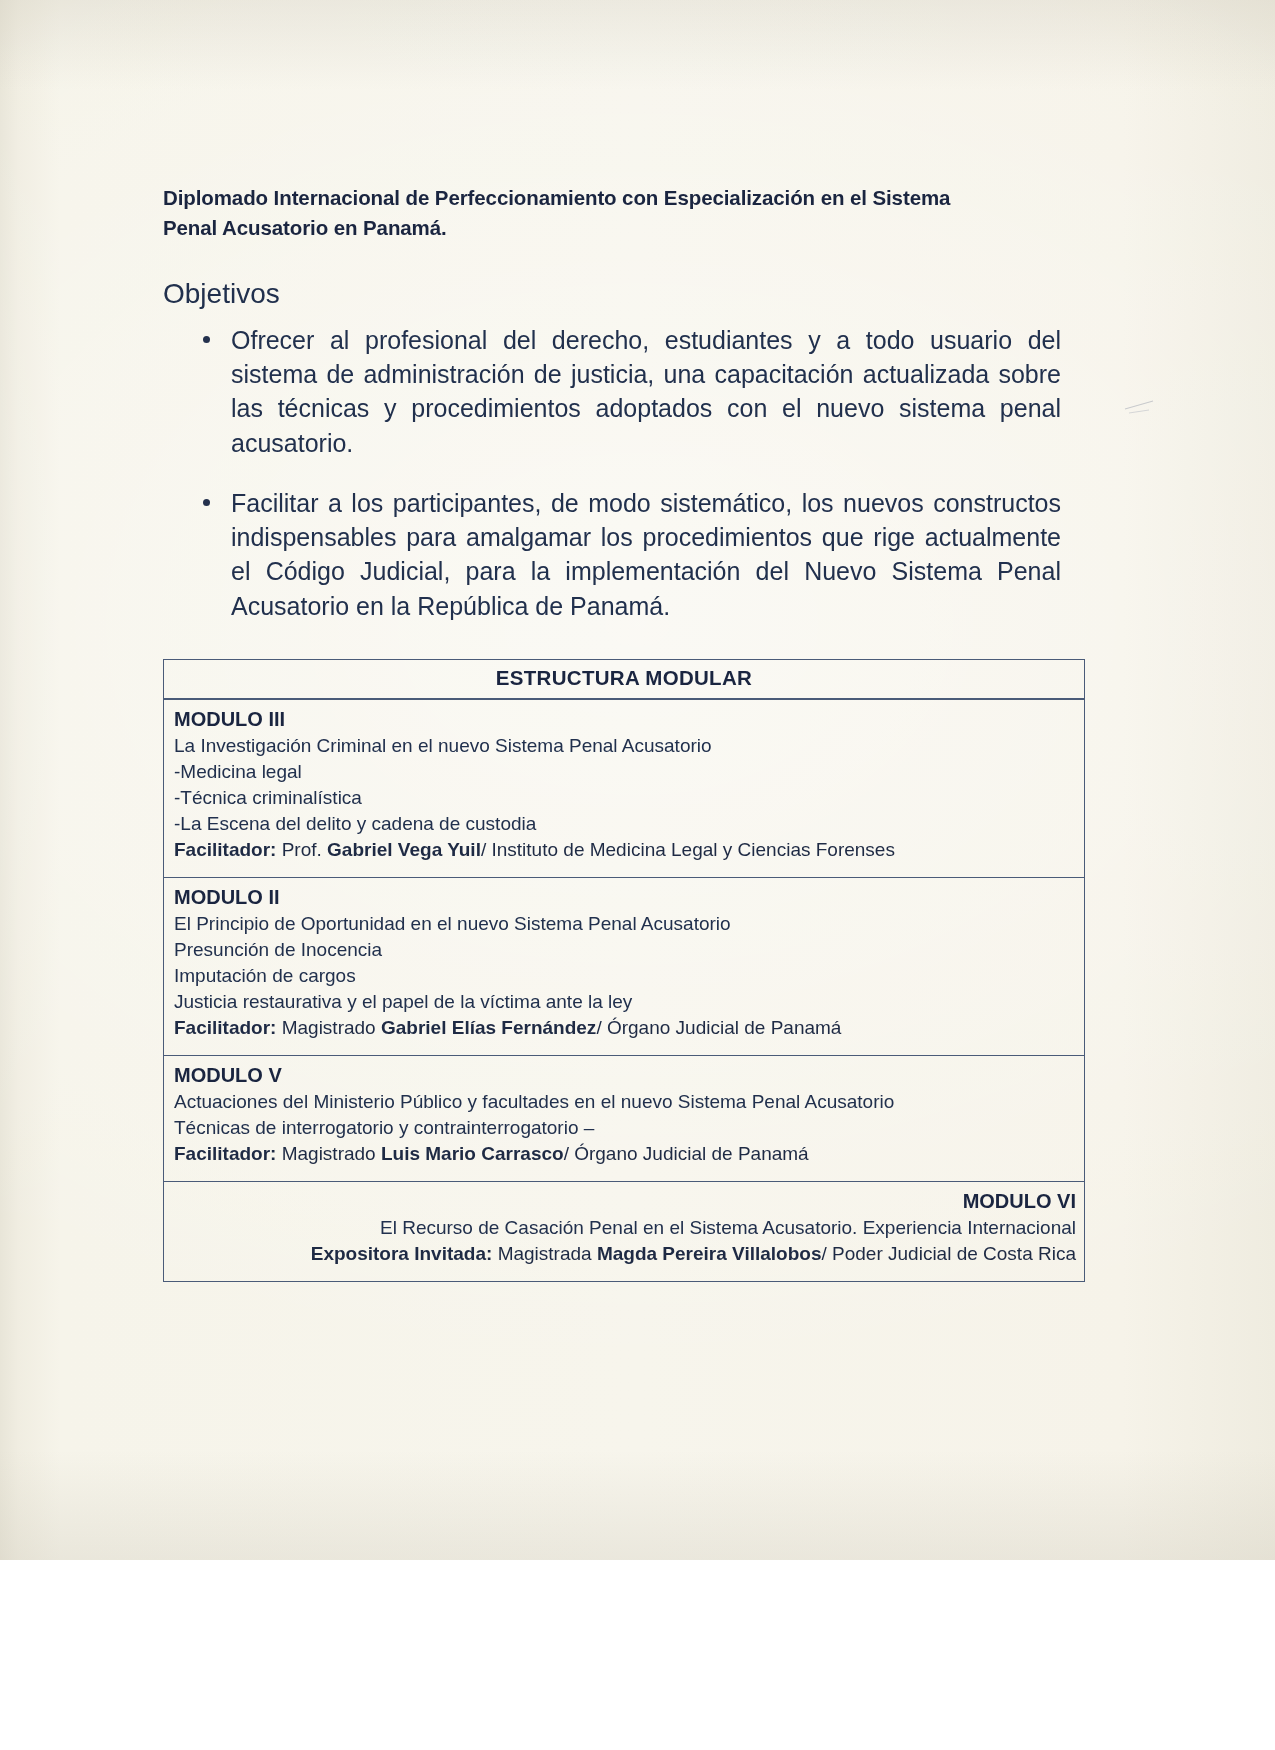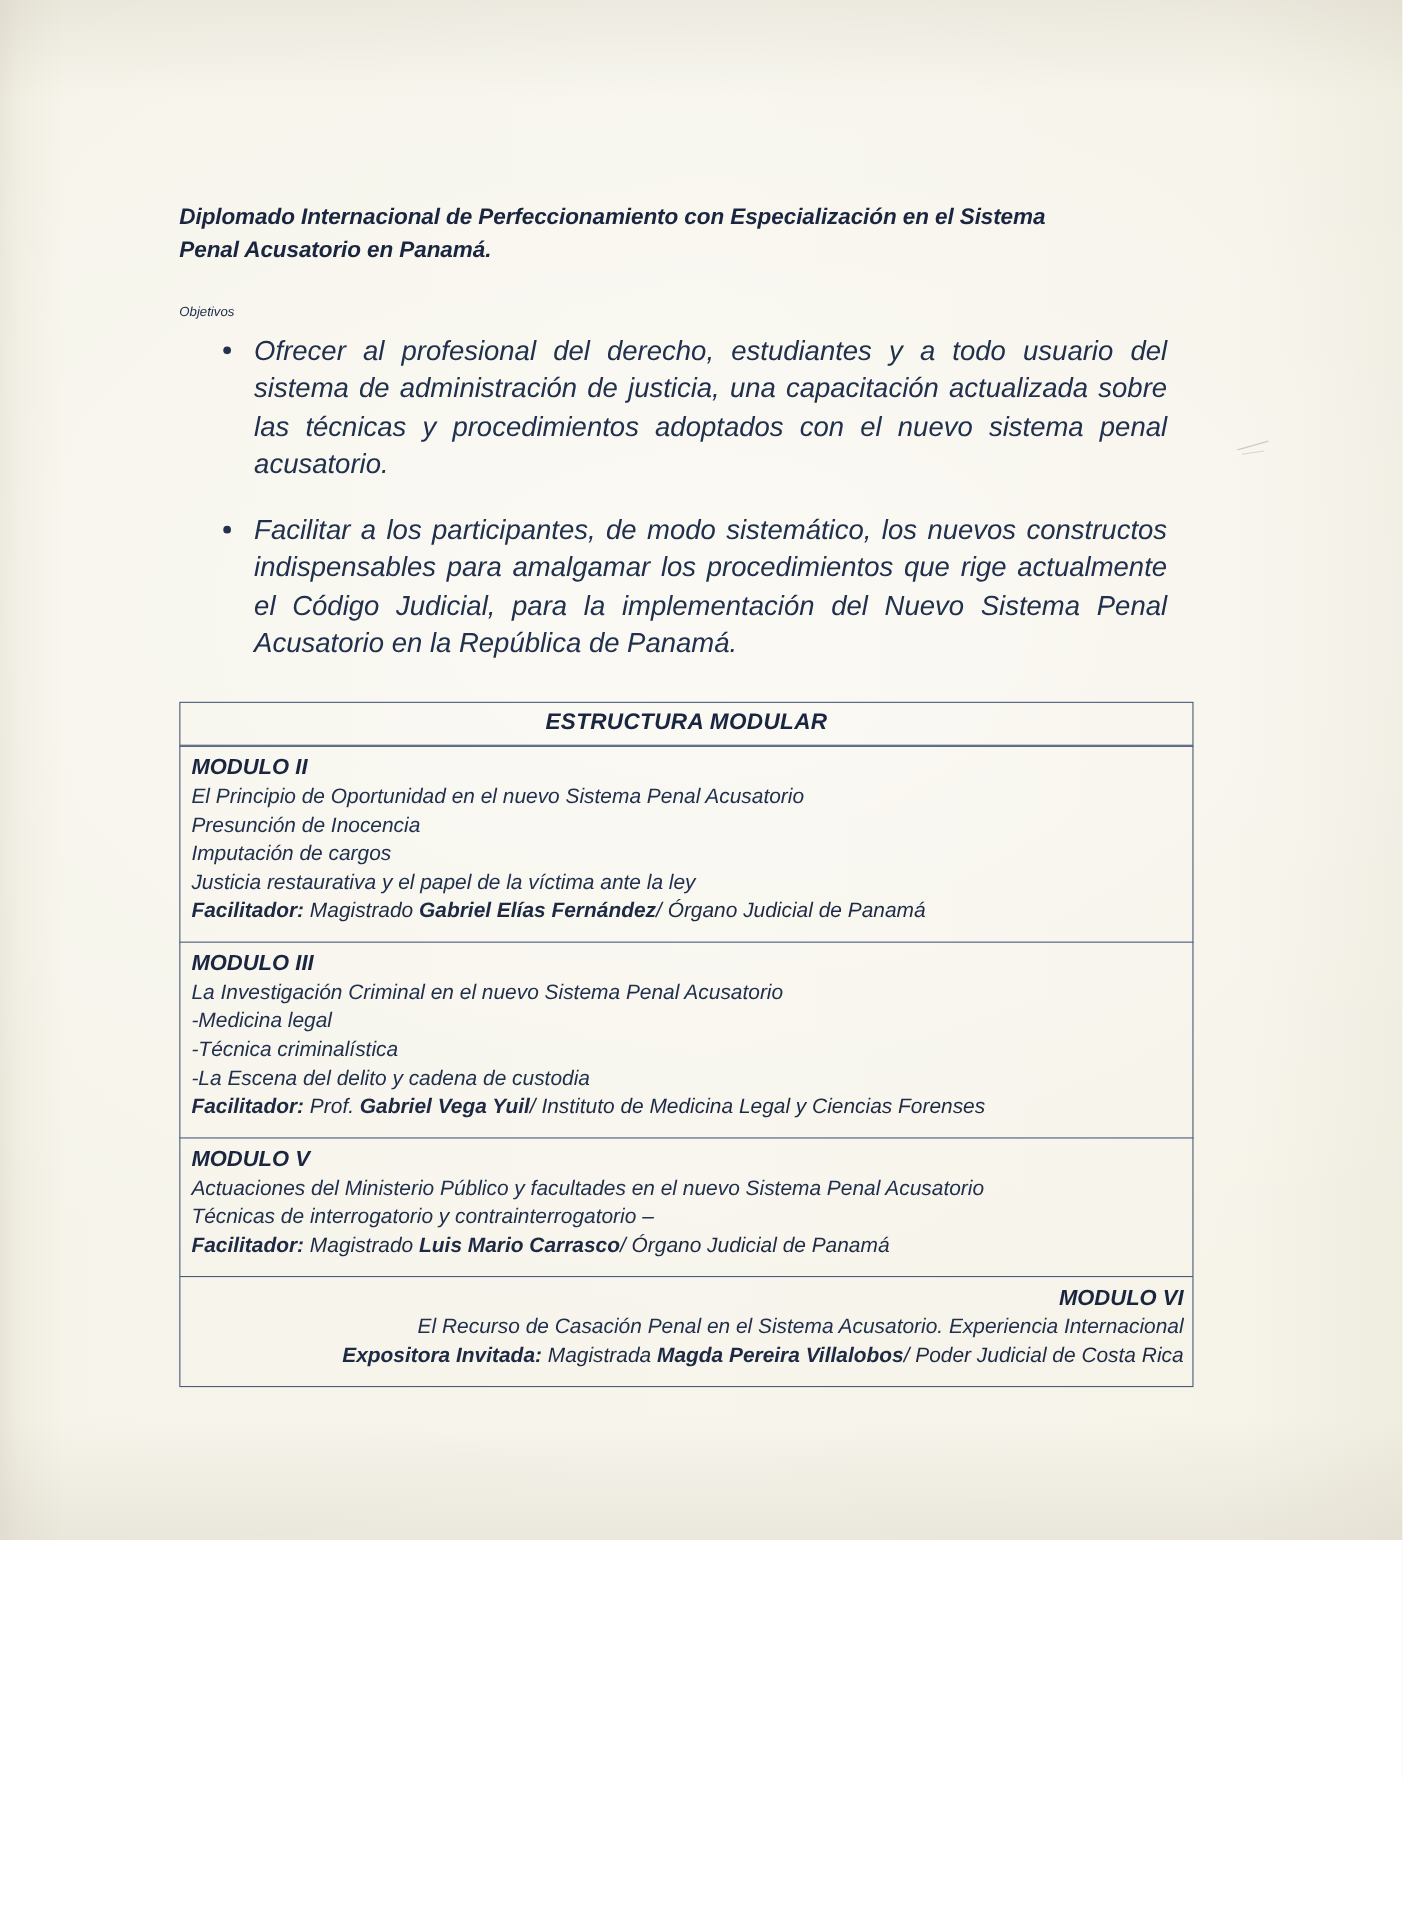--- a/index.html
+++ b/index.html
@@ -7,31 +7,30 @@
     padding: 0;
     background: #ffffff;
   }
   body {
     font-family: "Liberation Sans", sans-serif;
   }
 
   #page {
     position: relative;
     width: 1275px;
-    height: 1400px;
+    height: 1560px;
     overflow: hidden;
     background: #f3f1e6;
     background-image:
       linear-gradient(90deg,
         #e8e5d8 0px, #f0ede1 18px, #f6f4ea 60px,
         #f7f5ec 50%, #f6f3e9 88%, #efece0 100%),
       repeating-linear-gradient(90deg,
         rgba(0,0,0,0.012) 0px, rgba(0,0,0,0.012) 1px,
         rgba(255,255,255,0) 1px, rgba(255,255,255,0) 4px);
-    font-style: italic;
   }
 
   
   #page::before {
     content: "";
     position: absolute;
     inset: 0;
     pointer-events: none;
     background:
       radial-gradient(ellipse 120% 70% at 50% 40%,
@@ -56,21 +55,21 @@
     font-weight: bold;
     line-height: 1.45;
     letter-spacing: -0.1px;
     color: #1a2540;
     margin: 0 0 34px 0;
     width: 800px;
   }
 
   
   .objectives-label {
-    font-size: 12px;
+    font-size: 28px;
     line-height: 1.3;
     color: #21304d;
     margin: 0 0 10px 0;
   }
 
   .bullet-list {
     margin: 0;
     padding: 0;
     list-style: none;
   }
@@ -193,44 +192,44 @@
       <thead>
         <tr>
           <th class="table-header-cell">ESTRUCTURA MODULAR</th>
         </tr>
       </thead>
       <tbody>
 
 
         <tr class="module-row">
           <td class="module-cell">
+            <div class="module-heading">MODULO III</div>
+            <div class="module-line">La Investigación Criminal en el nuevo Sistema Penal Acusatorio</div>
+            <div class="module-line">-Medicina legal</div>
+            <div class="module-line">-Técnica criminalística</div>
+            <div class="module-line">-La Escena del delito y cadena de custodia</div>
+            <div class="module-facilitator">
+              <span class="lbl">Facilitador:</span><span> Prof. </span><span class="nm">Gabriel Vega Yuil</span><span>/ Instituto de Medicina Legal y Ciencias Forenses</span>
+            </div>
+          </td>
+        </tr>
+
+        <tr class="module-row">
+          <td class="module-cell">
             <div class="module-heading">MODULO II</div>
             <div class="module-line">El Principio de Oportunidad en el nuevo Sistema Penal Acusatorio</div>
             <div class="module-line">Presunción de Inocencia</div>
             <div class="module-line">Imputación de cargos</div>
             <div class="module-line">Justicia restaurativa y el papel de la víctima ante la ley</div>
             <div class="module-facilitator">
               <span class="lbl">Facilitador:</span><span> Magistrado </span><span class="nm">Gabriel Elías Fernández</span><span>/ Órgano Judicial de Panamá</span>
             </div>
           </td>
         </tr>
 
-        <tr class="module-row">
-          <td class="module-cell">
-            <div class="module-heading">MODULO III</div>
-            <div class="module-line">La Investigación Criminal en el nuevo Sistema Penal Acusatorio</div>
-            <div class="module-line">-Medicina legal</div>
-            <div class="module-line">-Técnica criminalística</div>
-            <div class="module-line">-La Escena del delito y cadena de custodia</div>
-            <div class="module-facilitator">
-              <span class="lbl">Facilitador:</span><span> Prof. </span><span class="nm">Gabriel Vega Yuil</span><span>/ Instituto de Medicina Legal y Ciencias Forenses</span>
-            </div>
-          </td>
-        </tr>
-
 
         <tr class="module-row">
           <td class="module-cell">
             <div class="module-heading">MODULO V</div>
             <div class="module-line">Actuaciones del Ministerio Público y facultades en el nuevo Sistema Penal Acusatorio</div>
             <div class="module-line"> Técnicas de interrogatorio y contrainterrogatorio –</div>
             <div class="module-facilitator">
               <span class="lbl">Facilitador:</span><span> Magistrado </span><span class="nm">Luis Mario Carrasco</span><span>/ Órgano Judicial de Panamá</span>
             </div>
           </td>

